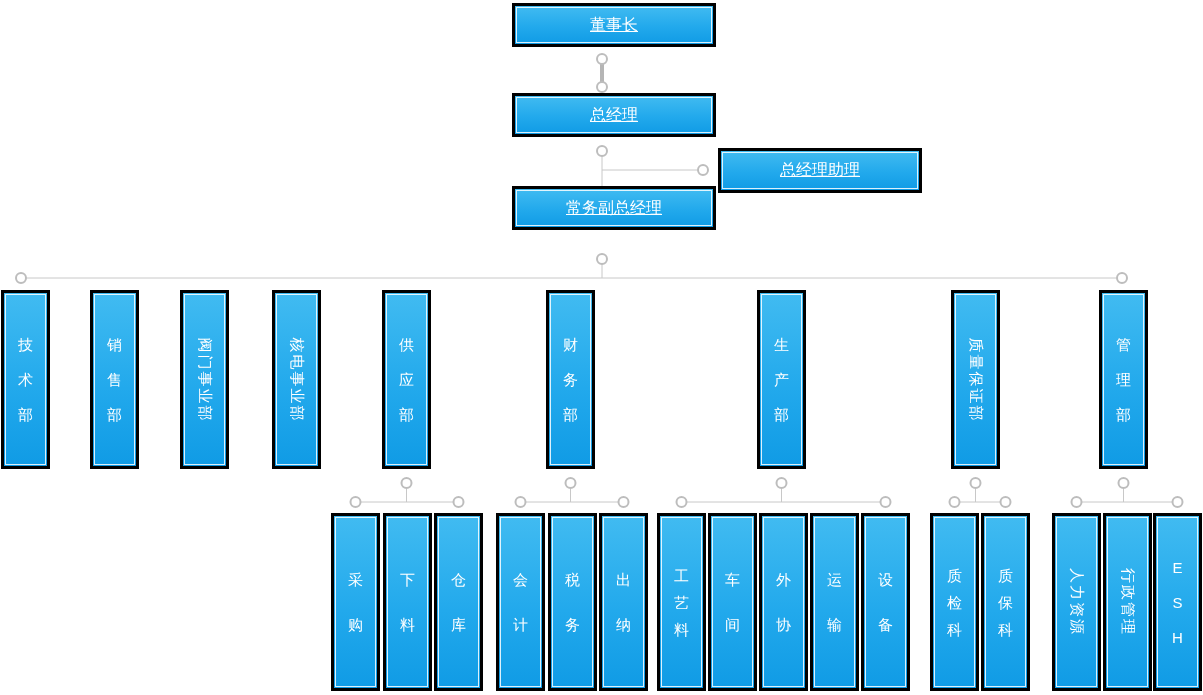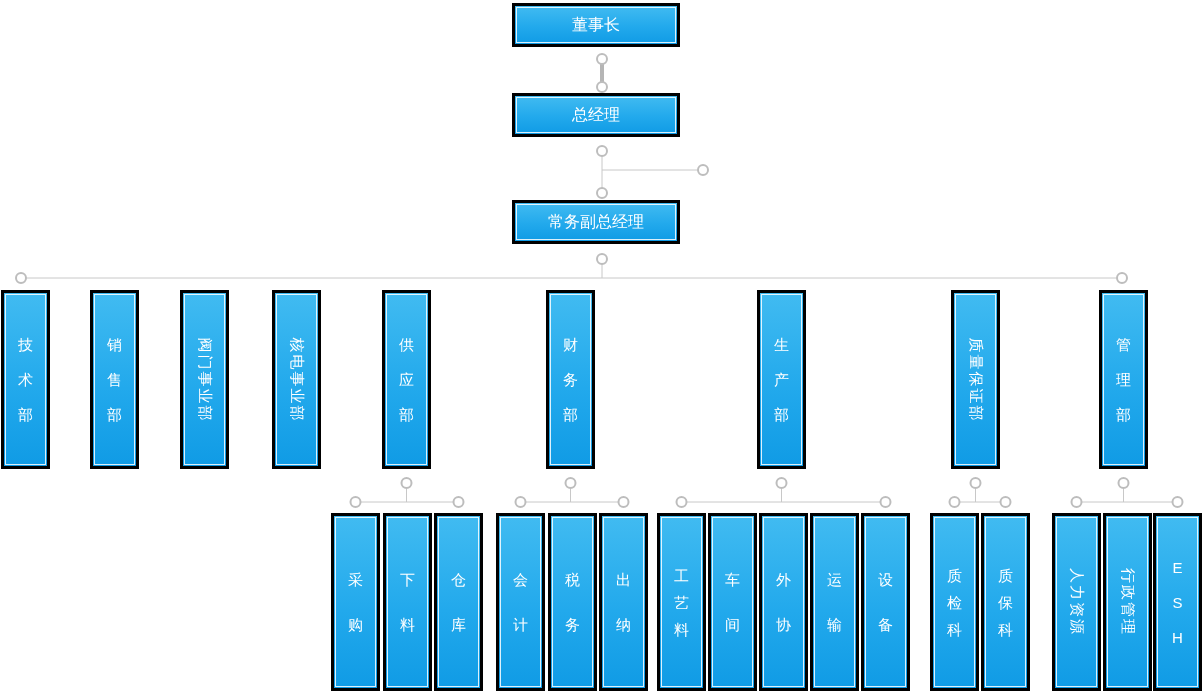--- a/index.html
+++ b/index.html
@@ -14,21 +14,21 @@
   .node{
     position:absolute;box-sizing:border-box;
     border:3px solid #000;
     background:linear-gradient(to bottom,#41bbf1 0%,#22a9ec 55%,#109be5 100%);
     color:#fff;display:flex;align-items:center;justify-content:center;
   }
   .node::after{
     content:"";position:absolute;inset:1px;border:1px solid rgba(255,255,255,.85);
     pointer-events:none;
   }
-  .node.h{width:168px;height:44px;font-size:16px;}
+  .node.h{width:204px;height:44px;font-size:16px;text-decoration:underline;}
   .node.v{width:49px;height:179px;font-size:15px;}
   .node.v3{width:49px;height:178px;font-size:15px;}
   .stack{display:flex;flex-direction:column;align-items:center;justify-content:center;gap:var(--g,20px);line-height:1;}
   .side-wrap{position:relative;width:100%;height:100%;}
   .side-txt{
     position:absolute;left:50%;top:50%;
     transform:translate(-50%,-50%) rotate(90deg);
     white-space:nowrap;letter-spacing:2px;line-height:1;
   }
 </style>
@@ -101,21 +101,24 @@
       <circle cx="1177.5" cy="502" r="5"></circle>
     </g>
   </svg>
 
   <div class="node h" style="left:512px;top:3px;">
     <span>董事长</span>
   </div>
   <div class="node h" style="left:512px;top:93px;align-items:center;">
     <span>总经理</span>
   </div>
-  <div class="node h" style="left:512px;top:200px;text-align:right;">
+  <div class="node h" style="left:718px;top:148px;height:45px;">
+    <span>总经理助理</span>
+  </div>
+  <div class="node h" style="left:512px;top:186px;text-align:right;">
     <span>常务副总经理</span>
   </div>
 
   <div class="node v" style="left:1px;top:290px;">
     <span class="stack" style="--g:20px">
         <span>技</span>
         <span>术</span>
         <span>部</span>
       </span>
   </div>

